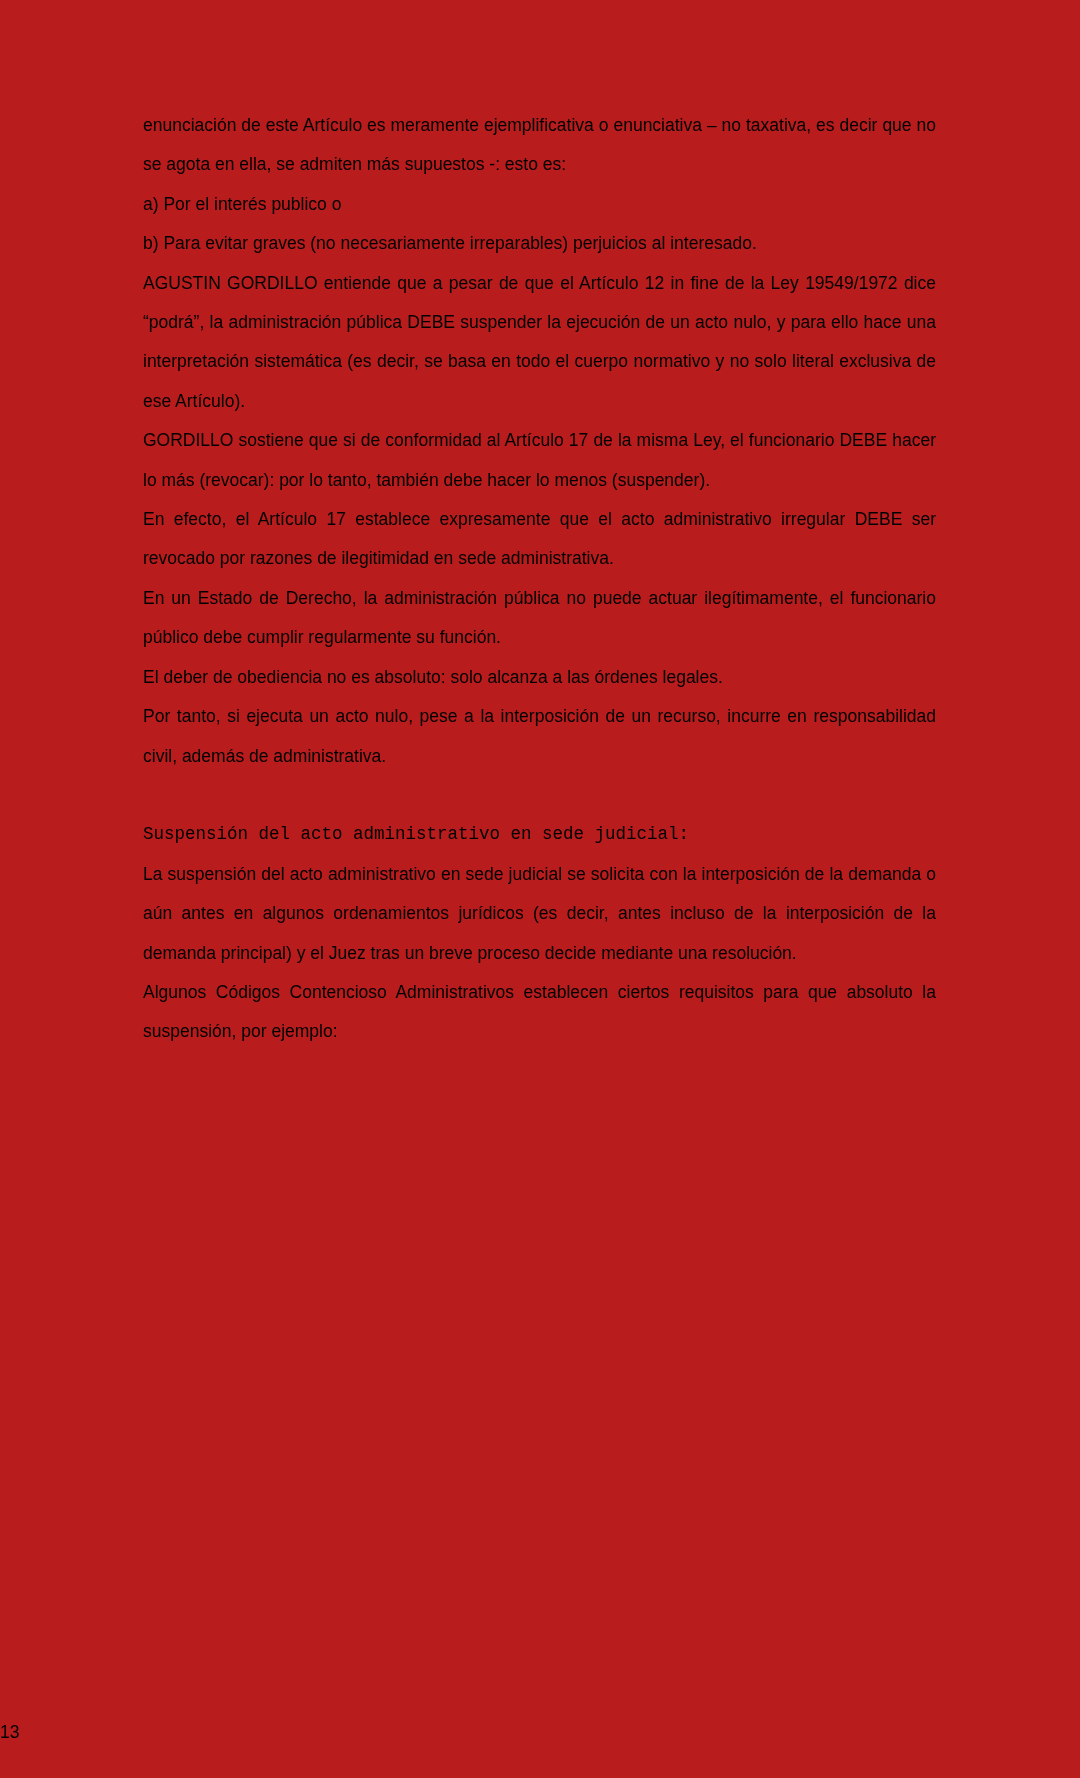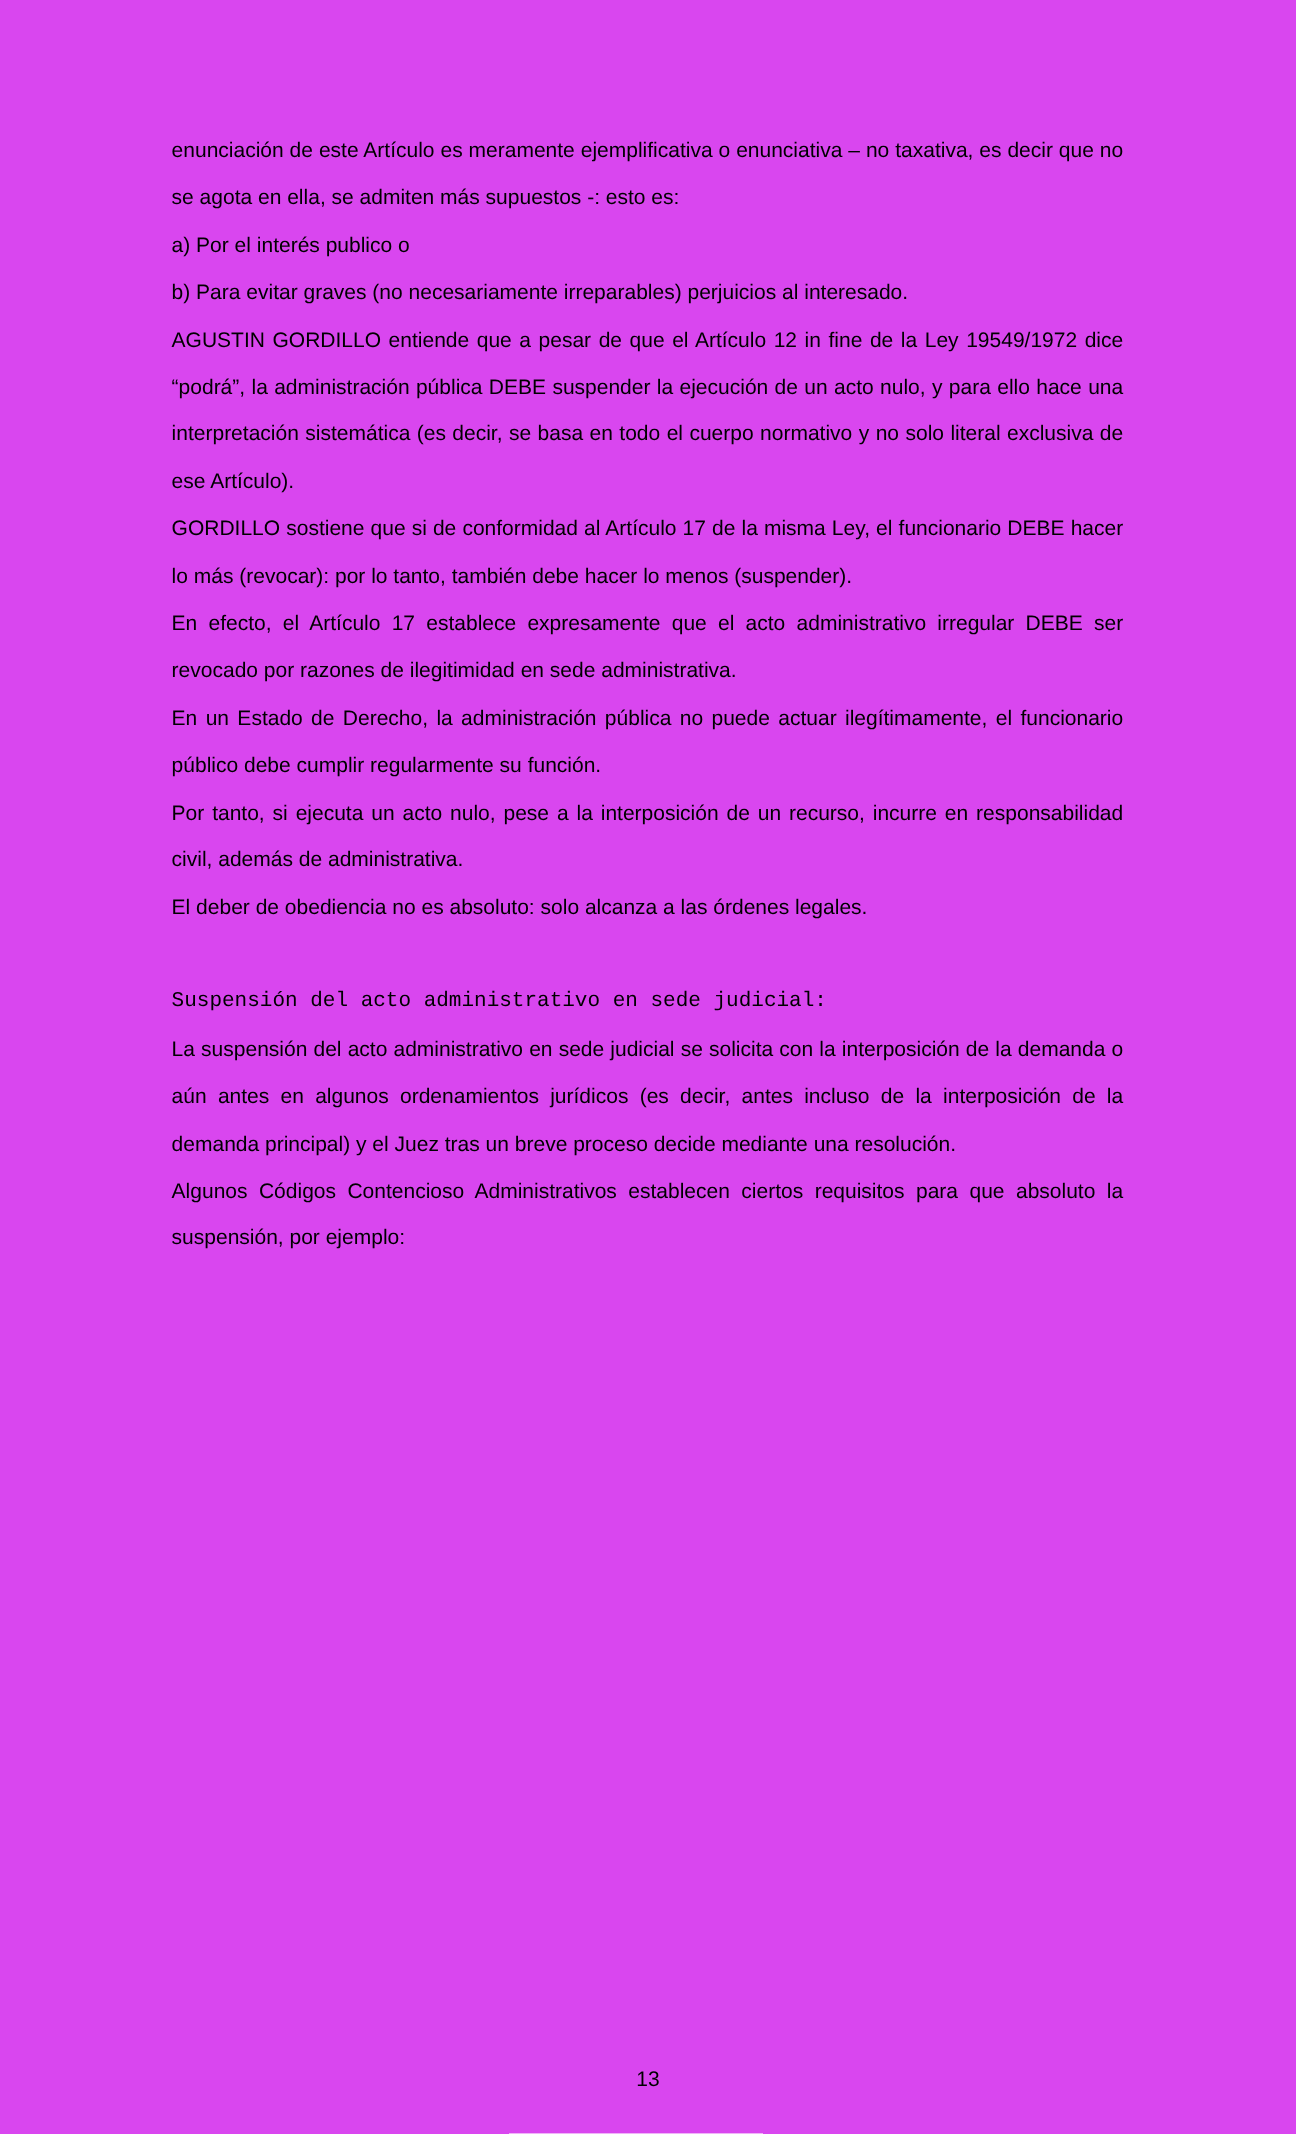--- a/index.html
+++ b/index.html
@@ -4,21 +4,21 @@
 <style>
   html, body {
     margin: 0;
     padding: 0;
     background: #ffffff;
   }
   .page {
     position: relative;
     width: 1080px;
     height: 1778px;
-    background: #d946ef;
+    background: #b91c1c;
     overflow: hidden;
     font-family: "Liberation Sans", sans-serif;
     color: #000000;
   }
   .text-body {
     position: absolute;
     left: 143px;
     top: 106px;
     width: 793px;
     font-size: 17.5px;
@@ -30,39 +30,38 @@
   }
   .text-body p.space-before {
     margin-top: 39.4px;
     font-family: Liberation Mono, monospace;
   }
   .page-footer {
     position: absolute;
     left: 0;
     top: 1722px;
     width: 100%;
-    text-align: center;
     font-size: 17.5px;
     line-height: 20px;
   }
 </style>
 </head>
 <body>
 
 <div class="page">
   <div class="text-body">
       <p>enunciación de este Artículo es meramente ejemplificativa o enunciativa – no taxativa, es decir que no se agota en ella, se admiten más supuestos -: esto es:</p>
       <p>a) Por el interés publico o</p>
       <p>b) Para evitar graves (no necesariamente irreparables) perjuicios al interesado.</p>
       <p>AGUSTIN GORDILLO entiende que a pesar de que el Artículo 12 in fine de la Ley 19549/1972 dice “podrá”, la administración pública DEBE suspender la ejecución de un acto nulo, y para ello hace una interpretación sistemática (es decir, se basa en todo el cuerpo normativo y no solo literal exclusiva de ese Artículo).</p>
       <p>GORDILLO sostiene que si de conformidad al Artículo 17 de la misma Ley, el funcionario DEBE hacer lo más (revocar): por lo tanto, también debe hacer lo menos (suspender).</p>
       <p>En efecto, el Artículo 17 establece expresamente que el acto administrativo irregular DEBE ser revocado por razones de ilegitimidad en sede administrativa.</p>
       <p>En un Estado de Derecho, la administración pública no puede actuar ilegítimamente, el funcionario público debe cumplir regularmente su función.</p>
+      <p>El deber de obediencia no es absoluto: solo alcanza a las órdenes legales.</p>
       <p>Por tanto, si ejecuta un acto nulo, pese a la interposición de un recurso, incurre en responsabilidad civil, además de administrativa.</p>
-      <p>El deber de obediencia no es absoluto: solo alcanza a las órdenes legales.</p>
       <p class="space-before">Suspensión del acto administrativo en sede judicial:</p>
       <p>La suspensión del acto administrativo en sede judicial se solicita con la interposición de la demanda o aún antes en algunos ordenamientos jurídicos (es decir, antes incluso de la interposición de la demanda principal) y el Juez tras un breve proceso decide mediante una resolución.</p>
       <p>Algunos Códigos Contencioso Administrativos establecen ciertos requisitos para que absoluto la suspensión, por ejemplo:</p>
     </div>
   <div class="page-footer">
     <span>13</span>
   </div>
 </div>
 
 </body></html>

